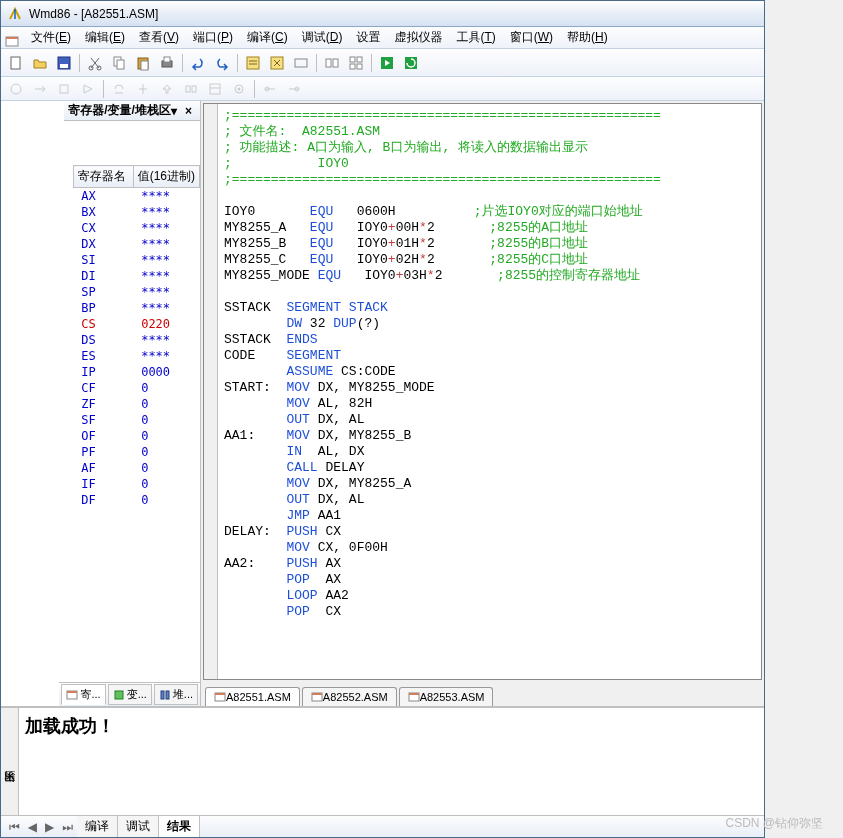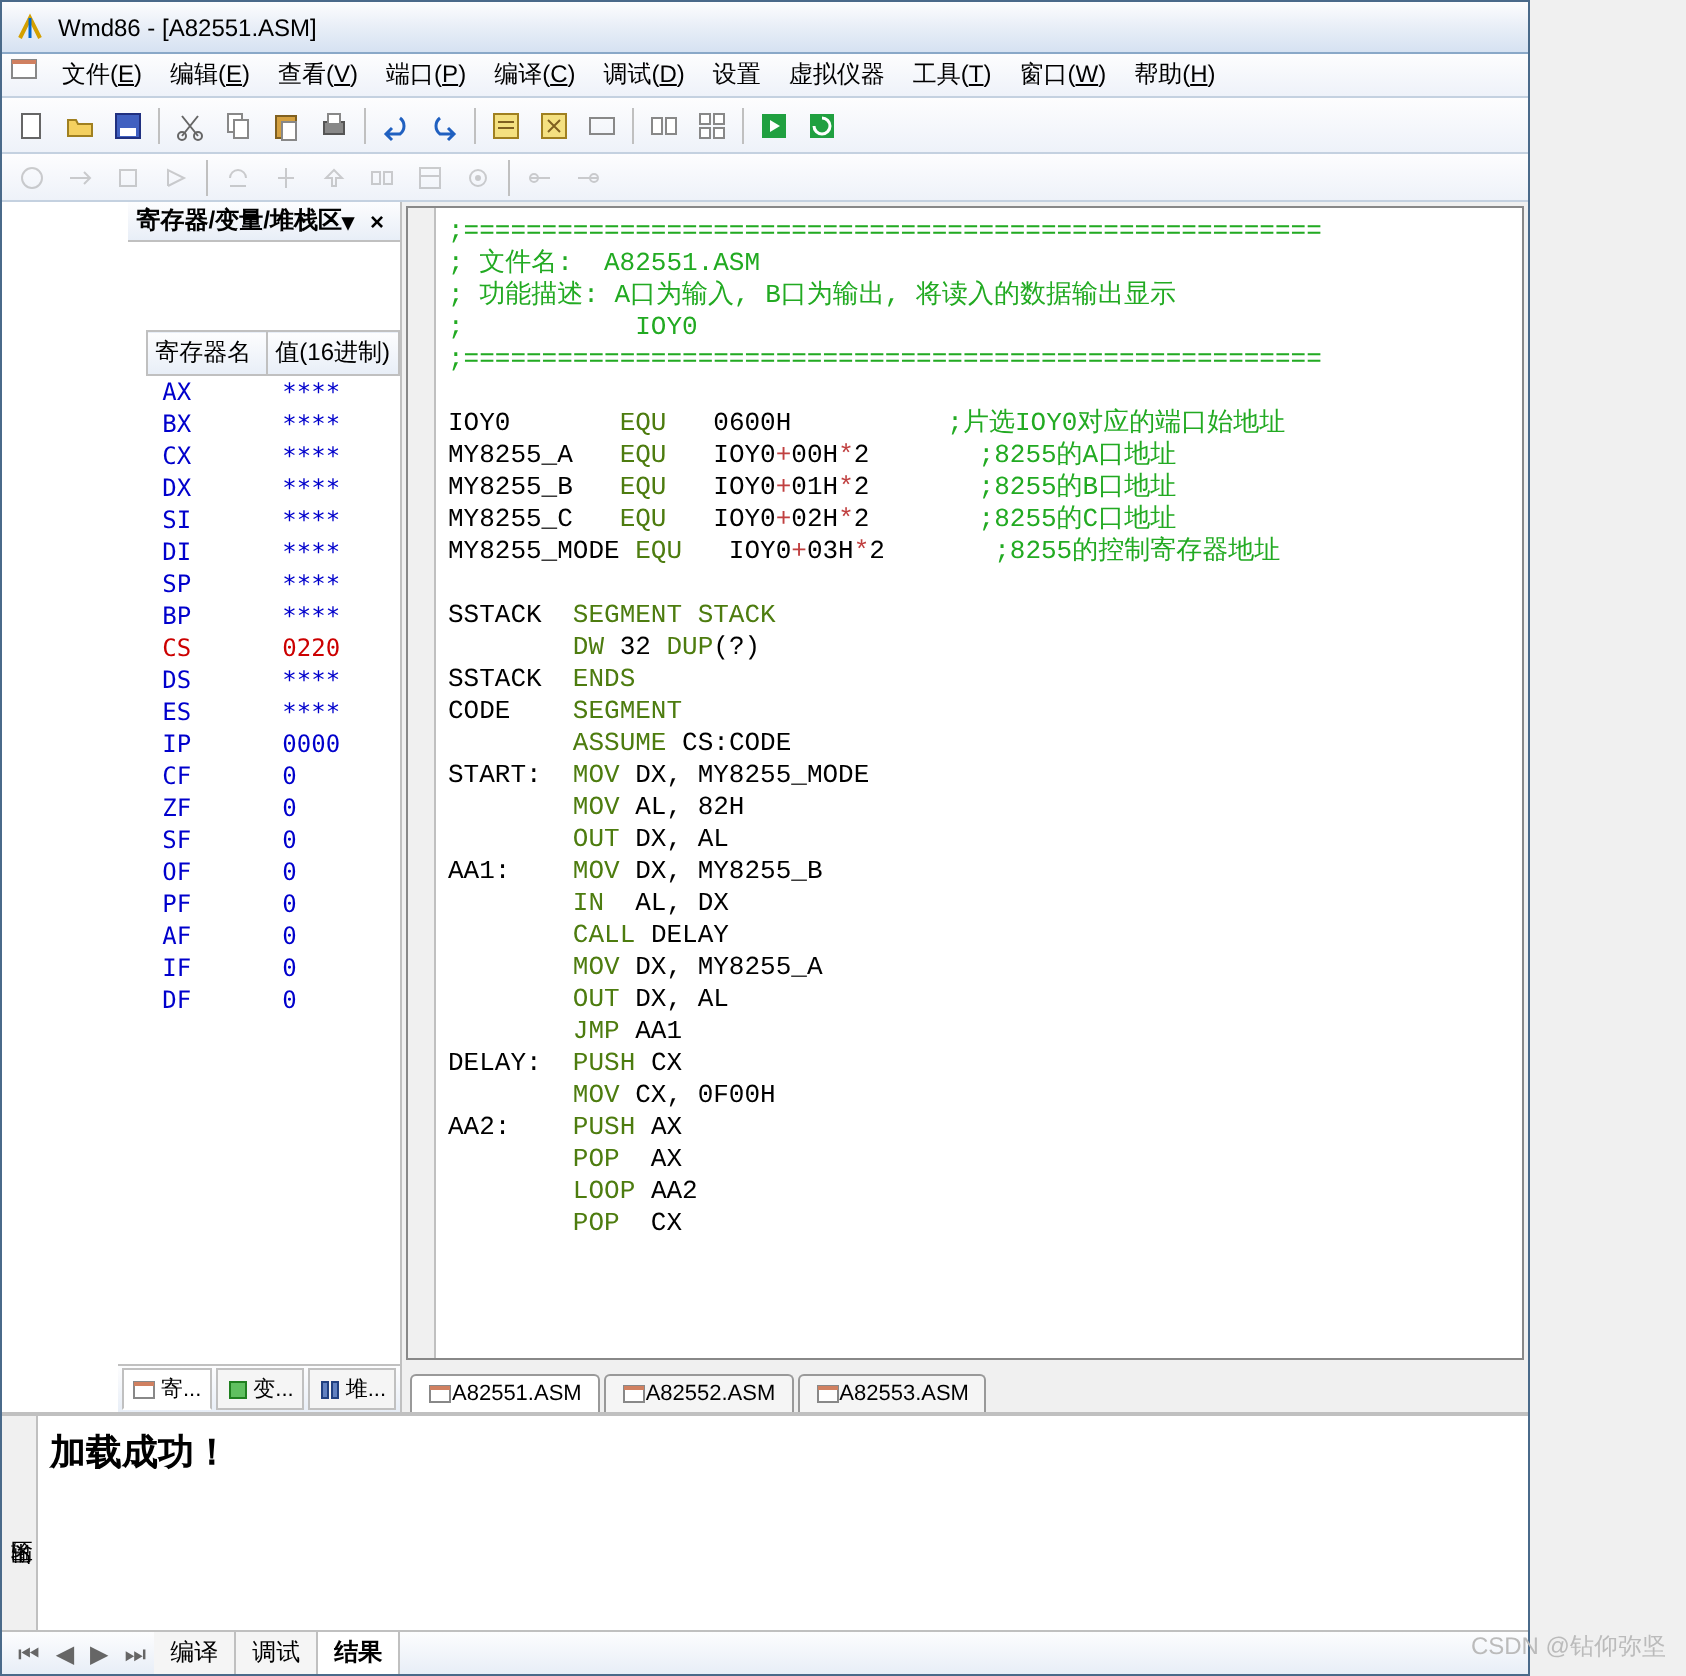--- a/index.html
+++ b/index.html
@@ -1,21 +1,21 @@
 <!DOCTYPE html>
 <html><head>
 <meta charset="utf-8">
 <style>
 * { margin: 0; padding: 0; box-sizing: border-box; }
 body { font-family: "Microsoft YaHei", sans-serif; font-size: 12px; background: #f0f0f0; overflow: hidden; }
 .window { width: 765px; height: 838px; background: #fff; border: 1px solid #4a6a8a; display: flex; flex-direction: column; }
 .titlebar { height: 26px; background: linear-gradient(#fdfdfe,#e8eef7,#d6e2f2); border-bottom: 1px solid #8aa8c8; display: flex; align-items: center; padding: 0 6px; }
 .titlebar .icon { width: 16px; height: 16px; margin-right: 6px; display: flex; align-items: center; justify-content: center; }
 .titlebar .title { color: #000; }
-.menubar { height: 22px; background: linear-gradient(#fdfdfe,#eef2f9); border-bottom: 1px solid #c4d1e0; display: flex; align-items: flex-start; padding: 0 4px; gap: 2px; }
+.menubar { height: 22px; background: linear-gradient(#fdfdfe,#eef2f9); border-bottom: 1px solid #c4d1e0; display: flex; align-items: flex-end; padding: 0 4px; gap: 2px; }
 .menubar .mi { width: 14px; height: 14px; margin-right: 4px; }
 .menubar .item { padding: 2px 6px; cursor: pointer; }
 .us { text-decoration: underline; }
 .toolbar { height: 28px; background: linear-gradient(#fdfdfe,#eef2f9); border-bottom: 1px solid #c4d1e0; display: flex; align-items: center; padding: 0 6px; gap: 6px; }
 .toolbar2 { height: 24px; background: linear-gradient(#fdfdfe,#eef2f9); border-bottom: 1px solid #c4d1e0; display: flex; align-items: center; padding: 0 6px; gap: 6px; }
 .tbtn { width: 18px; height: 18px; display: flex; align-items: center; justify-content: center; cursor: pointer; border: 1px solid transparent; }
 .tbtn.disabled { opacity: 0.4; cursor: default; }
 .tsep { width: 1px; height: 18px; background: #c0c0c0; }
 .main { flex: 1; display: flex; border-bottom: 1px solid #c0c0c0; min-height: 0; }
 .left-panel { width: 200px; background: #fff; border-right: 1px solid #c0c0c0; display: flex; flex-direction: column; align-items: flex-end; }
@@ -29,36 +29,36 @@
 .reg-table tr.red td { color: #cc0000; }
 .reg-table td:first-child { width: 60px; }
 .left-tabs { height: 24px; background: linear-gradient(#fdfdfe,#e8eef7); border-top: 1px solid #c0c0c0; display: flex; align-items: center; padding: 0 2px; gap: 2px; }
 .left-tab { padding: 2px 4px; border: 1px solid #c0c0c0; background: #f5f5f5; cursor: pointer; display: flex; align-items: center; gap: 2px; font-size: 11px; }
 .left-tab.active { background: #fff; border-bottom-color: #fff; }
 .right-panel { flex: 1; display: flex; flex-direction: column; background: #f0f0f0; min-width: 0; }
 .editor-wrap { flex: 1; margin: 2px; border: 1px solid #888; background: #fff; display: flex; min-height: 0; }
 .gutter { width: 14px; background: #f0f0f0; border-right: 1px solid #c0c0c0; }
 .editor { flex: 1; padding: 4px 6px; font-family: "Courier New", monospace; font-size: 13px; line-height: 16px; white-space: pre; overflow: auto; }
 .cm { color: #22aa22; }
-.kw { color: #4d7c0f; }
+.kw { color: #1d4ed8; }
 .txt { color: #000; }
 .op { color: #c04040; }
 .file-tabs { height: 24px; display: flex; align-items: flex-end; padding: 0 4px; gap: 2px; }
 .file-tab { padding: 3px 8px; border: 1px solid #999; border-bottom: none; background: #f5f5f5; cursor: pointer; display: flex; align-items: center; gap: 0; font-size: 11px; border-radius: 3px 3px 0 0; }
 .file-tab.active { background: #fff; }
 .file-tab .fi { width: 12px; height: 12px; }
 .bottom-panel { height: 130px; display: flex; flex-direction: column; background: #fff; border-top: 1px solid #c0c0c0; }
 .output-wrap { flex: 1; display: flex; }
 .output-vtab { width: 18px; background: #f0f0f0; border-right: 1px solid #c0c0c0; display: flex; align-items: center; justify-content: center; writing-mode: vertical-rl; font-size: 11px; cursor: pointer; }
 .output { flex: 1; padding: 6px; font-family: "SimSun", monospace; font-size: 18px; font-weight: bold; }
 .bottom-tabs { height: 22px; background: linear-gradient(#fdfdfe,#e8eef7); border-top: 1px solid #c0c0c0; display: flex; align-items: center; padding: 0 4px; gap: 0; }
 .nav-btn { padding: 0 4px; cursor: pointer; color: #666; }
 .btab { padding: 2px 8px; border-right: 1px solid #c0c0c0; cursor: pointer; background: #f5f5f5;}
 .btab.active { background: #fff; font-weight: bold; }
-.watermark { position: absolute; right: 10px; bottom: 6px; color: #bbb; font-size: 12px; }
+.watermark { position: absolute; right: 20px; bottom: 6px; color: #bbb; font-size: 12px; }
 svg { display: block; }
 </style>
 </head>
 <body>
 
 <div class="window">
 
   <div class="titlebar">
     <span class="icon">
       <svg width="16" height="16">

